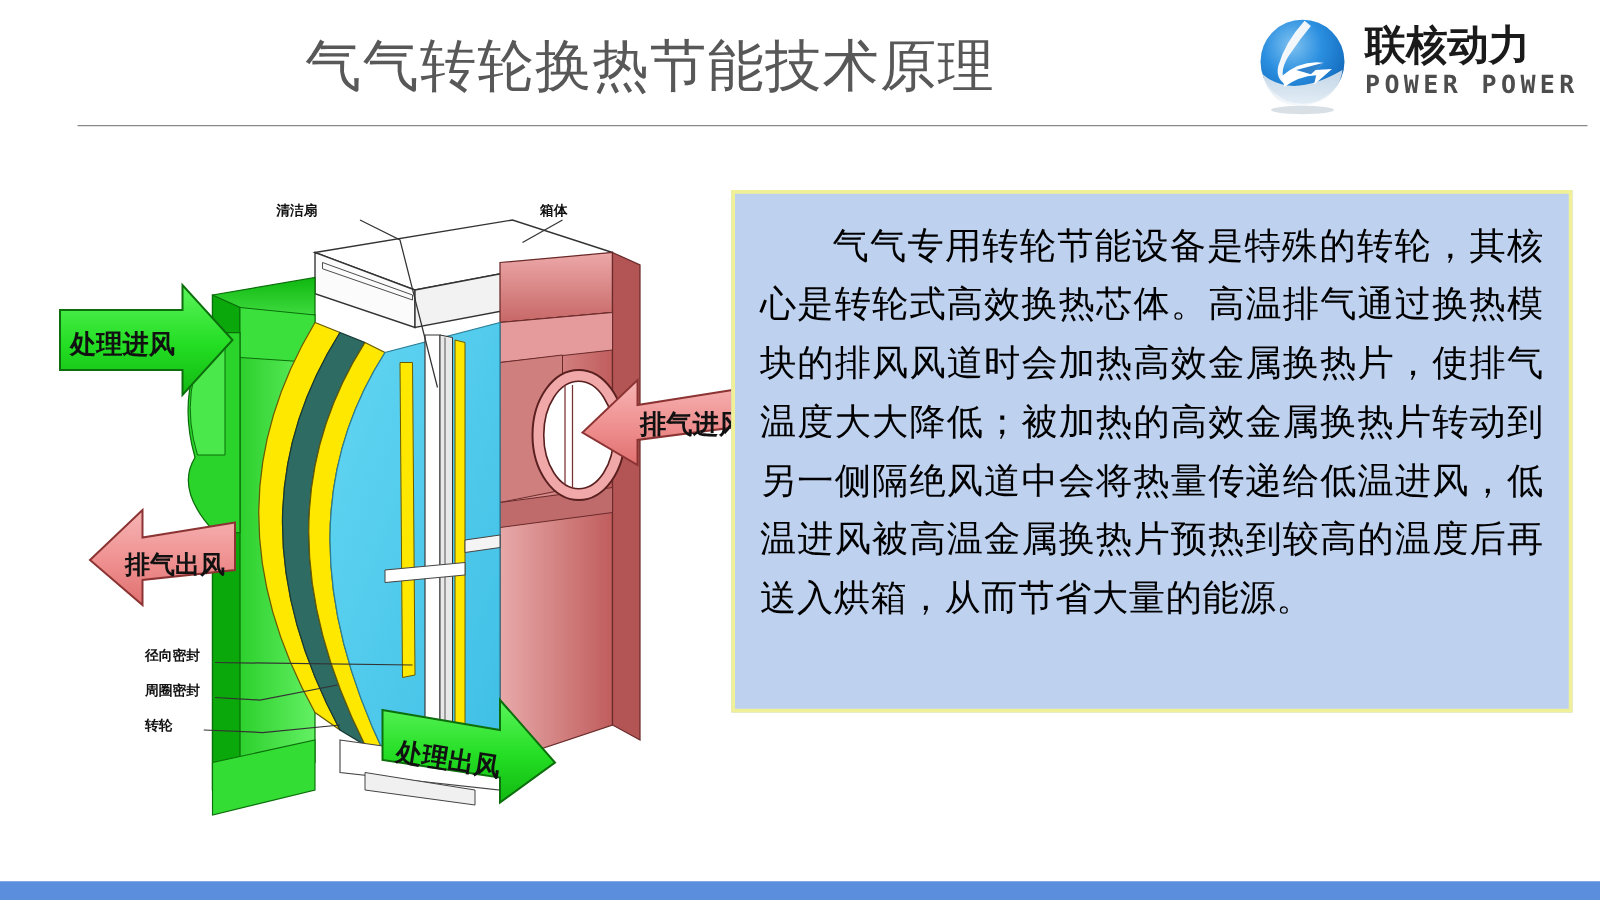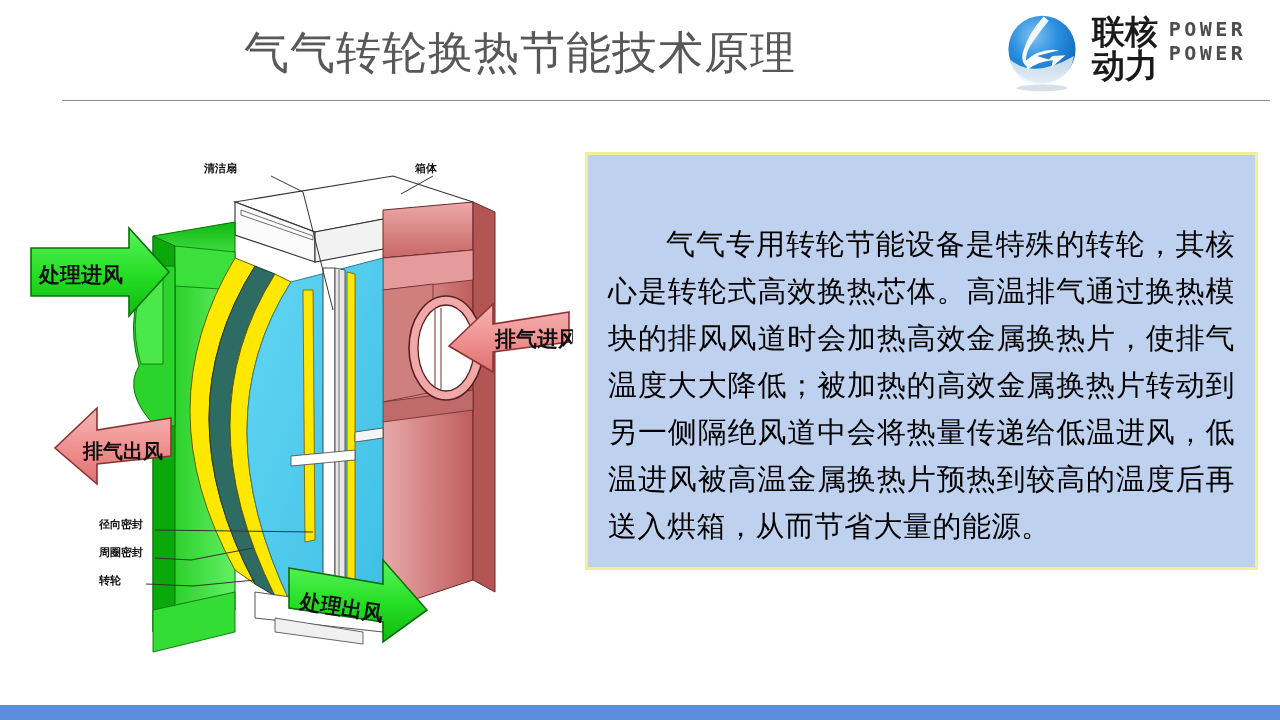--- a/index.html
+++ b/index.html
@@ -17,21 +17,21 @@
     position:absolute; left:60px; top:18px; width:920px; height:70px;
     display:flex; align-items:center; justify-content:center;
     font-size:45px; font-weight:400; color:#585858;
     letter-spacing:1px; white-space:nowrap;
   }
   #logo-block {
     position:absolute; right:12px; top:8px; width:268px; height:86px;
     display:flex; align-items:center; gap:8px;
   }
   #logo-mark { width:84px; height:84px; position:relative; flex:0 0 auto; }
-  #logo-text { display:flex; flex-direction:row; justify-content:center; padding-bottom:4px; }
+  #logo-text { display:flex; flex-direction:column; justify-content:center; padding-bottom:4px; }
   #logo-cn {
     font-size:33px; font-weight:bold; color:#1a1a1a; letter-spacing:0px;
     line-height:1.02; font-family:"DejaVu Sans","Liberation Sans",sans-serif;
   }
   #logo-en {
     font-size:20px; font-weight:bold; color:#4d4d4d; letter-spacing:3.5px;
     line-height:1.2; margin-top:2px;
     font-family:"DejaVu Sans Mono","Liberation Mono",monospace;
   }
   #header-rule {
@@ -43,25 +43,24 @@
   #text-panel {
     position:absolute; left:585px; top:152px; width:673px; height:418px;
     background:#bed1ee; border:3px solid #f0f098;
     padding:18px 20px 10px 20px;
   }
   #panel-text {
     font-size:29px; line-height:1.62; color:#000;
     text-indent:2em; text-align:justify;
     font-family:"DejaVu Sans","Liberation Sans",sans-serif;
     letter-spacing:0.5px;
-    margin-top:48px;
-  }
-
-  
-  #diagram { position:absolute; left:3px; top:140px; width:570px; height:520px; }
+  }
+
+  
+  #diagram { position:absolute; left:20px; top:140px; width:570px; height:520px; }
   #diagram svg { display:block; width:570px; height:520px; }
   .dlabel {
     font-family:"DejaVu Sans","Liberation Sans",sans-serif;
     font-size:11px; fill:#111; font-weight:bold;
   }
   .alabel {
     font-family:"DejaVu Sans","Liberation Sans",sans-serif;
     font-weight:bold; fill:#111;
   }
   .leader { stroke:#333; stroke-width:1; fill:none; }

